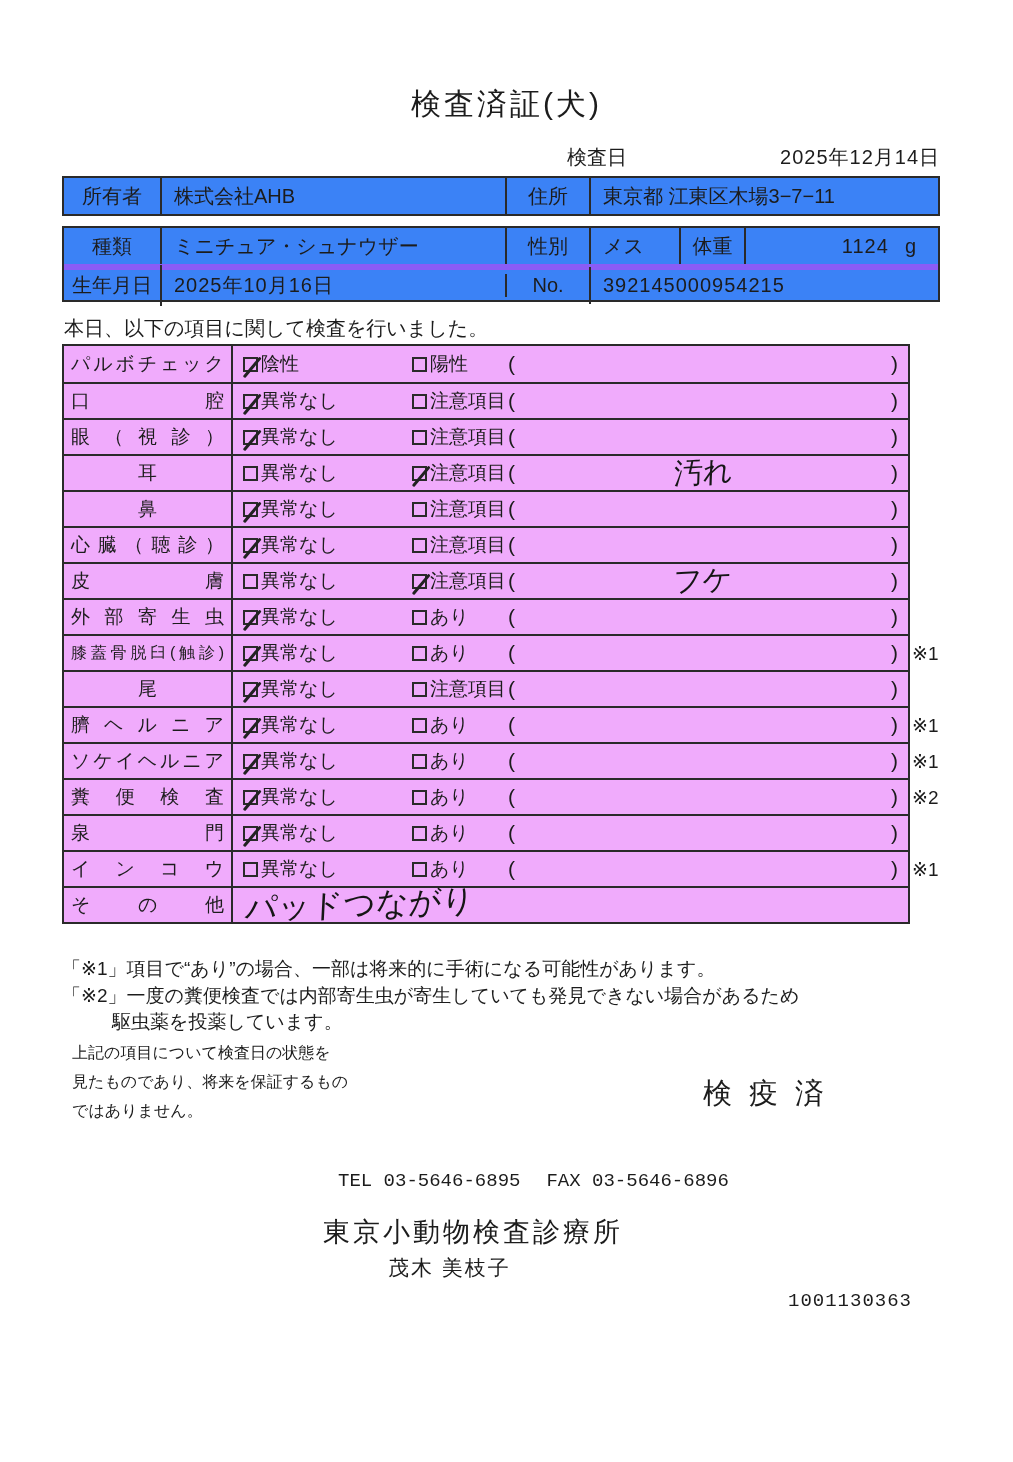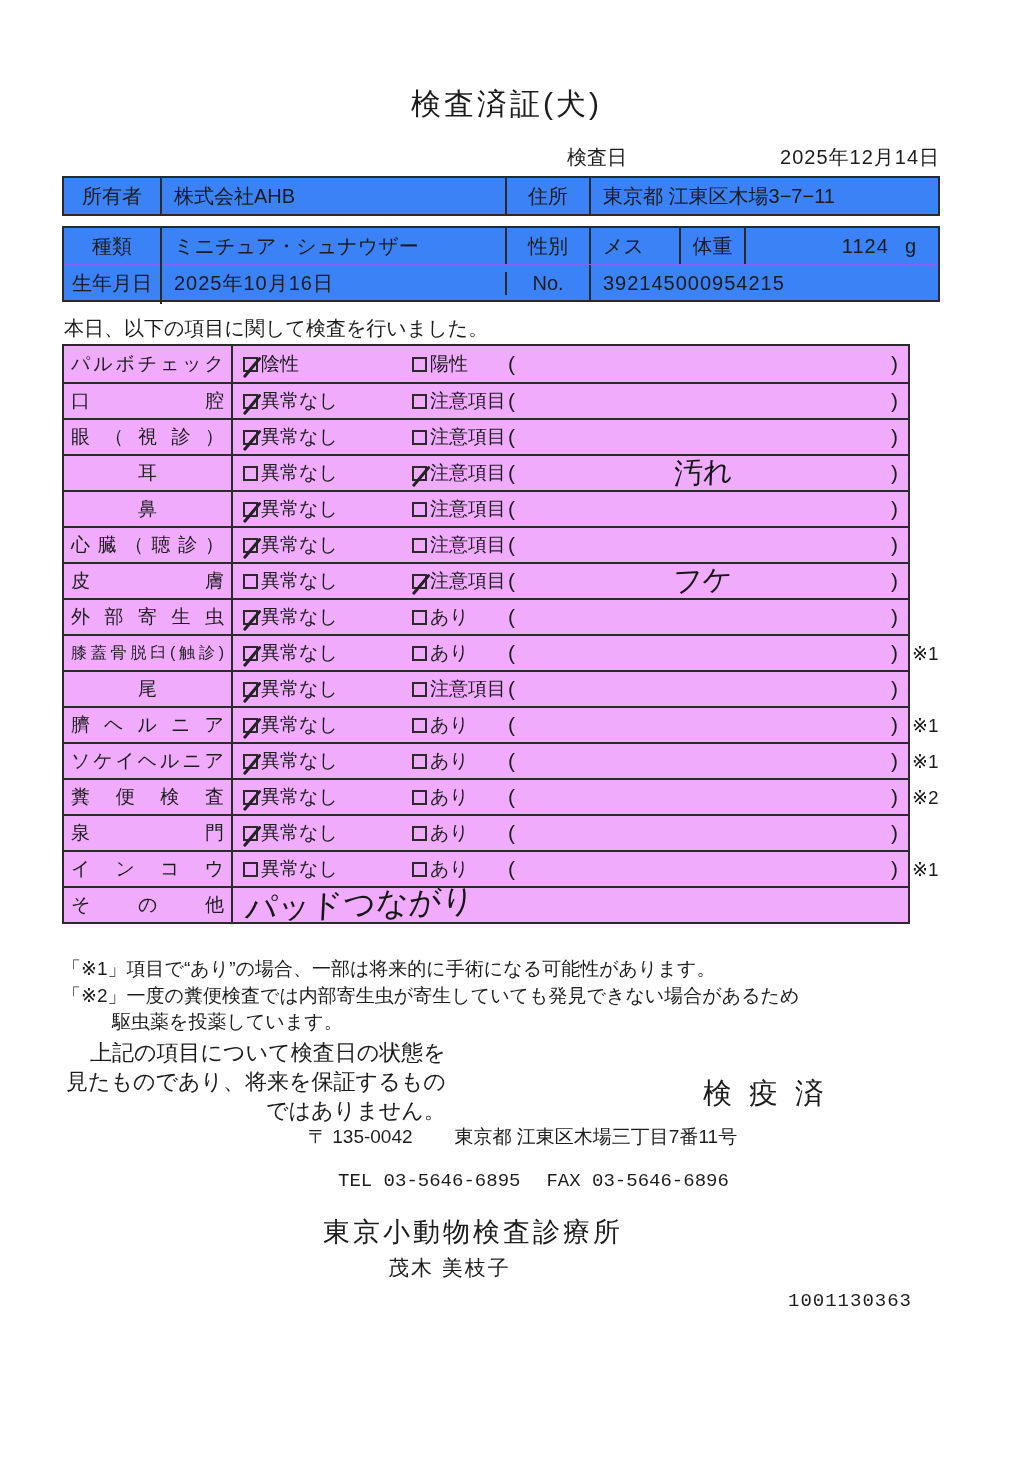--- a/index.html
+++ b/index.html
@@ -12,21 +12,21 @@
   .abs { position:absolute; }
 
   .title { top:84px; left:0; width:100%; text-align:center; font-size:30px; letter-spacing:3px; }
 
   .date-row { top:144px; left:62px; width:878px; display:flex; font-size:20px; }
   .date-row .lbl { margin-left:505px; }
   .date-row .val { margin-left:auto; letter-spacing:1px; }
 
   .box-table { left:62px; width:878px; border:2px solid #2a2a2a; background:#3b82f6; }
   .t-row { display:flex; height:36px; }
-  .t-row + .t-row { border-top:2px solid #8b5cf6;align-items:center; }
+  .t-row + .t-row { border-top:6px solid #8b5cf6;align-items:center; }
   .t-cell { display:flex; align-items:center; padding:7px 12px; font-size:20px; overflow:hidden; white-space:nowrap; }
   .t-cell + .t-cell { border-left:2px solid #2a2a2a; }
   .t-cell.lbl { justify-content:center; padding:0 4px; }
   .w-96 { width:96px; flex:none; }
   .w-345 { width:345px; flex:none; }
   .w-84 { width:84px; flex:none; }
   .w-90 { width:90px; flex:none; }
   .w-65 { width:65px; flex:none; }
   .grow { flex:1; }
   .weight-cell { justify-content:flex-end; gap:16px; padding-right:22px; }
@@ -54,21 +54,21 @@
   .c-note { flex:1; text-align:center; overflow:visible; }
   .hand { display:inline-block; font-size:29px; transform:rotate(-3deg) skewX(-5deg); white-space:nowrap; color:#161616; }
   .hand-big { font-size:32px; margin-left:12px; transform:rotate(-2deg) skewX(-5deg); }
   .c-mark { position:absolute; right:-44px; top:50%; transform:translateY(-50%); font-size:19px; width:40px; }
 
   .fn { left:62px; font-size:19px; white-space:nowrap; }
   .fn1 { top:956px; }
   .fn2 { top:983px; }
   .fn3 { top:1009px; left:112px; }
 
-  .disclaimer { top:1038px; left:66px; font-size:22px; line-height:29px;text-align:right; }
+  .disclaimer { top:1038px; left:72px; font-size:16px; line-height:29px; }
   .disclaimer span { display:block; }
 
   .stamp { top:1074px; left:703px; font-size:29px; letter-spacing:17px; white-space:nowrap; }
 
   .postal-line { top:1124px; left:308px; font-size:19px; display:flex; gap:42px; white-space:nowrap; }
   .tel-line { top:1170px; left:338px; font-size:19px; display:flex; gap:26px; white-space:nowrap;
               font-family:"Liberation Mono","DejaVu Sans Mono",monospace; }
   .clinic { top:1214px; left:323px; font-size:27px; letter-spacing:3px; white-space:nowrap; }
   .examiner { top:1254px; left:388px; font-size:21px; letter-spacing:2px; white-space:nowrap; }
   .serial { top:1290px; left:788px; font-size:19px; letter-spacing:1px;
@@ -450,24 +450,20 @@
   <div class="abs fn fn3">駆虫薬を投薬しています。</div>
 
   <div class="abs disclaimer">
     <span>上記の項目について検査日の状態を</span>
     <span>見たものであり、将来を保証するもの</span>
     <span>ではありません。</span>
   </div>
 
   <div class="abs stamp">検疫済</div>
 
-  <div class="abs postal-line">
-    <span>〒 135-0042</span>
-    <span>東京都 江東区木場三丁目7番11号</span>
-  </div>
 
   <div class="abs tel-line">
     <span>TEL 03-5646-6895</span>
     <span>FAX 03-5646-6896</span>
   </div>
 
   <div class="abs clinic">東京小動物検査診療所</div>
   <div class="abs examiner">茂木 美枝子</div>
   <div class="abs serial">1001130363</div>
 

